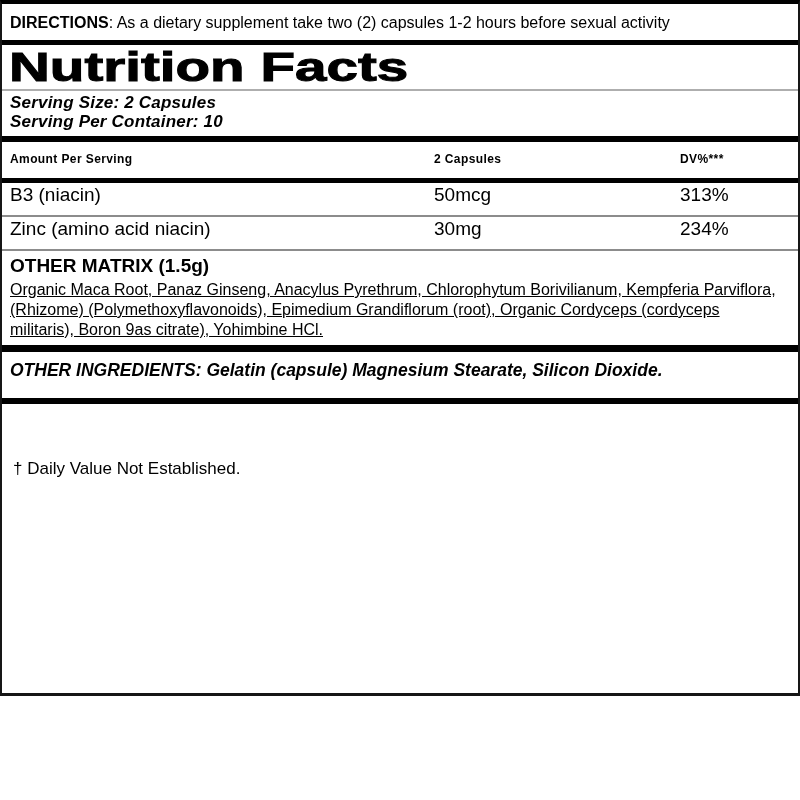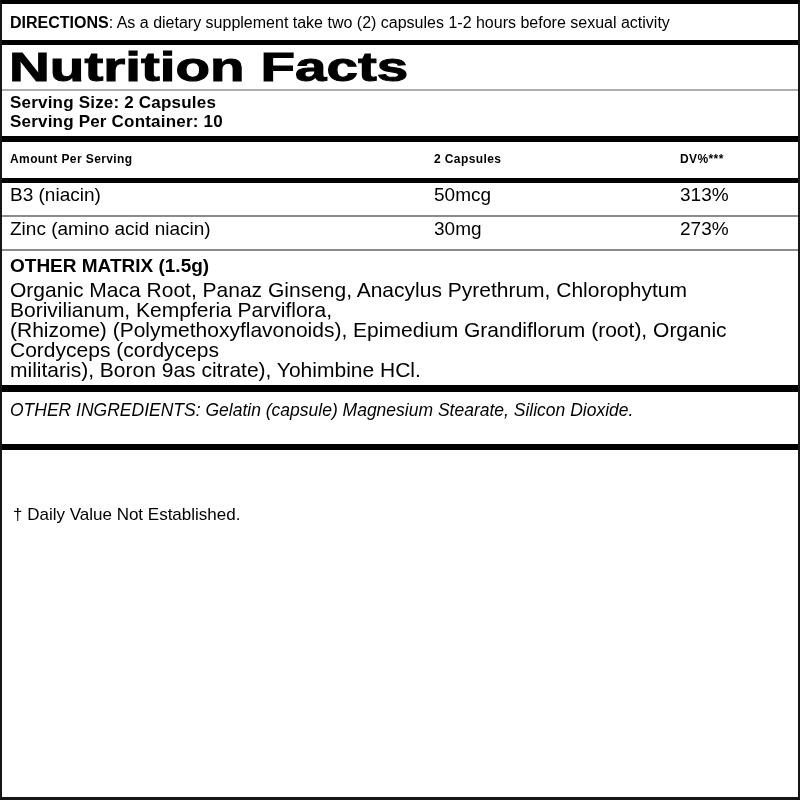--- a/index.html
+++ b/index.html
@@ -1,41 +1,41 @@
 <!DOCTYPE html>
 <html><head>
 <meta charset="utf-8">
 <style>
   html,body{margin:0;padding:0;background:#ffffff;}
   body{width:800px;height:800px;font-family:"Liberation Sans","DejaVu Sans",sans-serif;color:#000;}
   .label{
-    position:relative;width:800px;height:800px;box-sizing:border-box;background:#fff;
+    position:relative;width:800px;height:696px;box-sizing:border-box;background:#fff;
     border-top:4px solid #000;border-left:2px solid #161616;
     border-right:2px solid #161616;border-bottom:3px solid #161616;
     overflow:hidden;
   }
   .directions{margin:0;padding:9px 8px 7px 8px;font-size:16px;line-height:20px;}
   .directions b{font-weight:700;}
   .bar{width:100%;background:#000;}
   .h5{height:5px}.h6{height:6px}.h7{height:7px}
   .title{
     font-size:41px;font-weight:700;line-height:44px;margin-left:7px;white-space:nowrap;
     transform:scaleX(1.38);transform-origin:left center;-webkit-text-stroke:1px #000;
   }
   .rule-light{height:2px;background:#aeaeae;}
   .rule-gray{height:2px;background:#8c8c8c;}
-  .serving{padding:2px 0 5px 8px;font-size:17px;font-weight:700;line-height:19px;letter-spacing:.2px;}
+  .serving{padding:2px 0 5px 8px;font-size:17px;font-weight:700;line-height:19px;letter-spacing:.2px;font-style:italic;}
   .grid-row{display:grid;grid-template-columns:432px 246px 118px;align-items:baseline;}
   .grid-row .c1{padding-left:8px;}
   .grid-row .c2,.grid-row .c3{text-align:left;}
   .header-row{font-size:12px;font-weight:700;letter-spacing:.4px;padding:5px 0 7px 0;line-height:24px;}
   .nutrient-row{font-size:19px;padding:0 0 8px 0;line-height:24px;}
   .matrix-title{font-weight:700;font-size:19px;line-height:22px;padding:4px 8px 0 8px;}
-  .matrix-ingredients{font-size:21px;line-height:20px;padding:3px 6px 5px 8px;white-space:pre-line;}
-  .other{font-style:italic;font-size:17.5px;line-height:20px;padding:8px 8px 24px 8px;}
+  .matrix-ingredients{font-size:16px;line-height:20px;padding:3px 6px 5px 8px;white-space:pre-line;text-decoration:underline;}
+  .other{font-style:italic;font-size:17.5px;line-height:20px;padding:8px 8px 18px 8px;font-weight:bold;}
   .footnotes{font-size:17px;line-height:22px;padding:10px 8px 0 11px;white-space:pre-wrap;}
 </style>
 </head>
 <body>
 
 <div class="label">
 
   <p class="directions"><b>DIRECTIONS</b><span>: As a dietary supplement take two (2) capsules 1-2 hours before sexual activity</span></p>
 
   <div class="bar h5"></div>
@@ -63,21 +63,21 @@
     <div class="c1">B3 (niacin)</div>
     <div class="c2">50mcg</div>
     <div class="c3">313%</div>
   </div>
 
   <div class="rule-gray"></div>
 
   <div class="grid-row nutrient-row">
     <div class="c1">Zinc (amino acid niacin)</div>
     <div class="c2">30mg</div>
-    <div class="c3">273%</div>
+    <div class="c3">234%</div>
   </div>
 
   <div class="rule-gray"></div>
 
   <div class="matrix-title">OTHER MATRIX (1.5g)</div>
   <div class="matrix-ingredients">Organic Maca Root, Panaz Ginseng, Anacylus Pyrethrum, Chlorophytum Borivilianum, Kempferia Parviflora,
 (Rhizome) (Polymethoxyflavonoids), Epimedium Grandiflorum (root), Organic Cordyceps (cordyceps
 militaris), Boron 9as citrate), Yohimbine HCl.</div>
 
   <div class="bar h7"></div>

